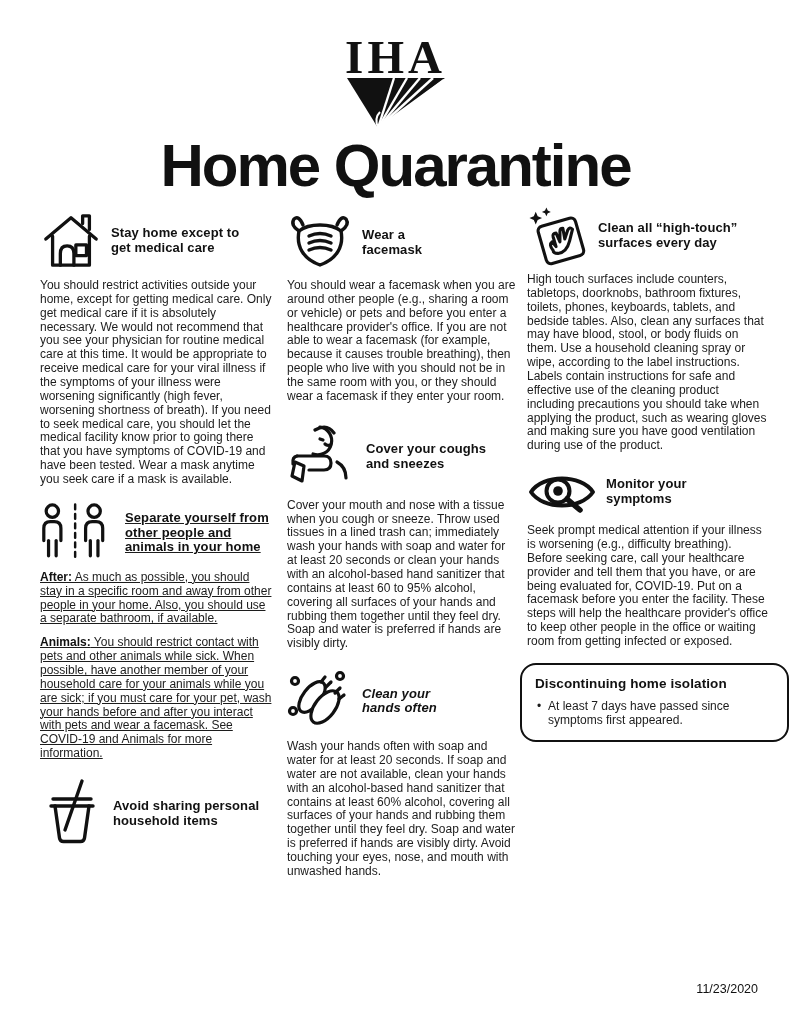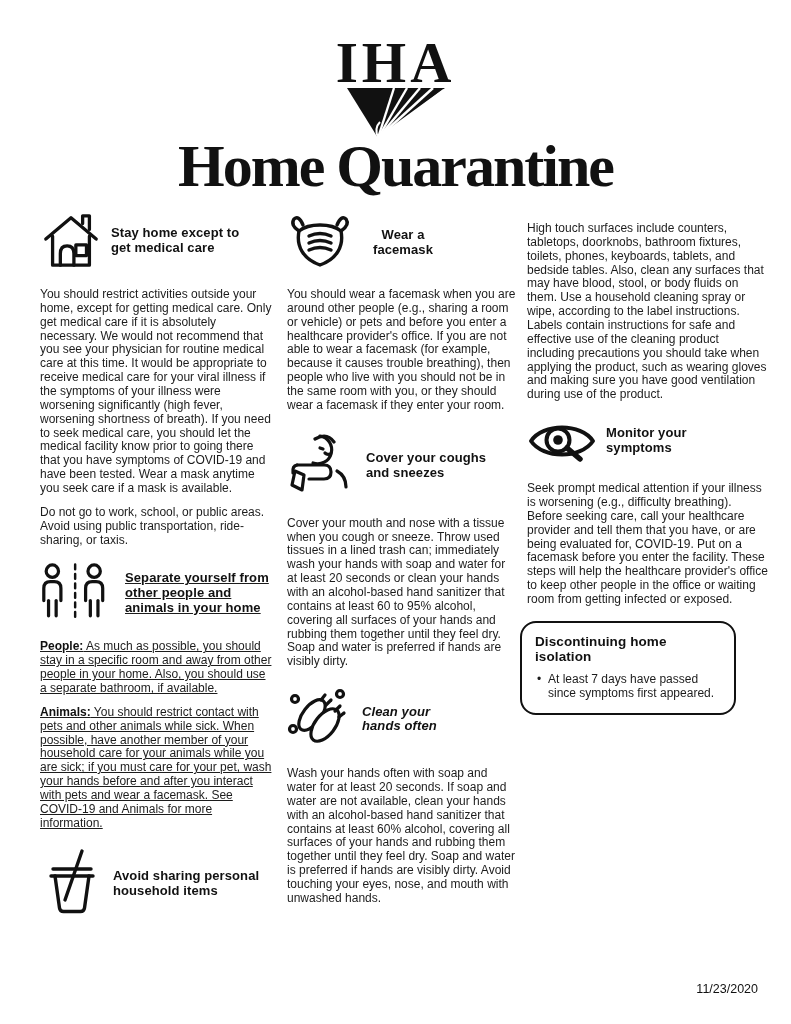--- a/index.html
+++ b/index.html
@@ -5,54 +5,54 @@
   * { margin:0; padding:0; box-sizing:border-box; }
   html,body { background:#e8e8e8; }
   .page {
     position:relative; width:791px; height:1024px; margin:0 auto;
     background:#ffffff; color:#1c1c1c; overflow:hidden;
     font-family:"Liberation Sans", sans-serif;
   }
   .logo { position:absolute; top:34px; left:0; right:0; text-align:center; }
   .logo-text {
     font-family:"Liberation Serif", serif; font-weight:700;
-    font-size:57px; letter-spacing:4px; color:#111; line-height:1;
+    font-size:47px; letter-spacing:4px; color:#111; line-height:1;
   }
   .logo-mark { display:block; margin:-4px auto 0; }
   .page-title {
     position:absolute; top:136px; left:0; right:0; text-align:center;
-    font-family:Liberation Serif, serif; font-weight:700;
+    font-family:Liberation Sans, sans-serif; font-weight:700;
     font-size:60px; letter-spacing:-2px; color:#111; line-height:1;
   }
   .col { position:absolute; }
   .col1 { left:40px;  top:210px; width:233px; }
   .col2 { left:287px; top:214px; width:231px; }
   .col3 { left:527px; top:206px; width:241px; }
   .section { margin-top:16px; }
   .section:first-child { margin-top:0; }
   .sec-head { display:flex; align-items:center; gap:9px; }
   .sec-head .icon { flex:0 0 auto; line-height:0; }
   h3 {
     font-size:13px; line-height:1.13; color:#111; font-weight:700;
     letter-spacing:0.1px;
   }
-  .para { font-size:12px; line-height:1.155; margin-top:16px; color:#1c1c1c; }
+  .para { font-size:12px; line-height:1.155; margin-top:7px; color:#1c1c1c; }
   .para + .para { margin-top:10px; }
   .para b { color:#111; }
   
   .w-stay h3     { max-width:142px; }
   .w-separate h3 { max-width:160px; }
   .w-avoid h3    { max-width:172px; }
-  .w-mask h3     { max-width:82px;text-align:center;  }
+  .w-mask h3     { max-width:82px;  }
   .w-cough h3    { max-width:140px; }
   .w-hands h3    { max-width:98px;font-style:italic;  }
   .w-surf h3     { max-width:168px; }
   .w-monitor h3  { max-width:108px; }
   .iso-box {
-    width:216px; margin-left:-7px; margin-top:14px;
+    width:269px; margin-left:-7px; margin-top:14px;
     border:2.5px solid #111; border-radius:16px;
     padding:11px 13px 12px 13px;
   }
   .iso-box h3 { font-size:13.5px; }
   .iso-box .para { margin-top:8px; }
   .iso-box ul { list-style:none; margin-top:9px; }
   .iso-box li {
     position:relative; padding-left:13px;
     font-size:12px; line-height:1.155; margin-top:9px; color:#1c1c1c;
   }
@@ -95,21 +95,20 @@
             <path d="M6 30 L32 8 L58 30"></path>
             <path d="M44 14 V6 h7 v14"></path>
             <path d="M13 27 V57 H51 V27"></path>
             <path d="M21 57 V45 q0-8 7-8 t7 8 V57"></path>
             <rect x="37" y="36" width="11" height="11"></rect>
           </svg>
         </span>
         <h3>Stay home except to get medical care</h3>
       </div>
       <p class="para">You should restrict activities outside your home, except for getting medical care.  Only get medical care if it is absolutely necessary.  We would not recommend that you see your physician for routine medical care at this time. It would be appropriate to receive medical care for your viral illness if the symptoms of your illness were worsening significantly (high fever, worsening shortness of breath). If you need to seek medical care, you should let the medical facility know prior to going there that you have symptoms of COVID-19 and have been tested.  Wear a mask anytime you seek care if a mask is available.</p>
-      <p class="para">Do not go to work, school, or public areas.  Avoid using public transportation, ride-sharing, or taxis.</p>
     </div>
 
     <div class="section w-separate" style="margin-top:15px;text-decoration:underline;">
       <div class="sec-head">
         <span class="icon">
           <svg class="line-ic" width="76" height="62" viewBox="0 0 80 64" stroke-width="3.4">
             <g>
               <circle cx="13" cy="9" r="6.5"></circle>
               <path d="M4 40 V27 q0-7 7-7 h4 q7 0 7 7 v13"></path>
               <path d="M9 40 v16"></path>
@@ -119,21 +118,21 @@
             <g transform="translate(44 0)">
               <circle cx="13" cy="9" r="6.5"></circle>
               <path d="M4 40 V27 q0-7 7-7 h4 q7 0 7 7 v13"></path>
               <path d="M9 40 v16"></path>
                 <path d="M17 40 v16"></path>
             </g>
           </svg>
         </span>
         <h3>Separate yourself from other people and animals in your home</h3>
       </div>
-      <p class="para"><b>People:</b><span> As much as possible, you should stay in a specific room and away from other people in your home. Also, you should use a separate bathroom, if available.</span></p>
+      <p class="para"><b>After:</b><span> As much as possible, you should stay in a specific room and away from other people in your home. Also, you should use a separate bathroom, if available.</span></p>
       <p class="para"><b>Animals:</b><span> You should restrict contact with pets and other animals while sick. When possible, have another member of your household care for your animals while you are sick; if you must care for your pet, wash your hands before and after you interact with pets and wear a facemask. See COVID-19 and Animals for more information.</span></p>
     </div>
 
     <div class="section w-avoid" style="margin-top:17px;">
       <div class="sec-head">
         <span class="icon">
           <svg class="line-ic" width="64" height="72" viewBox="0 0 64 72" stroke-width="3.4">
             <line x1="42" y1="3" x2="25" y2="52"></line>
             <path d="M13 21 h38"></path>
             <path d="M11 28 h42"></path>
@@ -200,20 +199,31 @@
         </span>
         <h3>Clean your hands often</h3>
       </div>
       <p class="para">Wash your hands often with soap and water for at least 20 seconds. If soap and water are not available, clean your hands with an alcohol-based hand sanitizer that contains at least 60% alcohol, covering all surfaces of your hands and rubbing them together until they feel dry. Soap and water is preferred if hands are visibly dirty. Avoid touching your eyes, nose, and mouth with unwashed hands.</p>
     </div>
   </div>
 
   <div class="col col3">
 
     <div class="section w-surf">
+      <div class="sec-head">
+        <span class="icon">
+          <svg class="line-ic" width="62" height="60" viewBox="0 0 64 62" stroke-width="3.2">
+            <rect x="15" y="16" width="40" height="40" rx="5" transform="rotate(-16 35 36)"></rect>
+            <path d="M27 46 q-5-6-1-9 l4 5 -3-10 q-1-4 3-4 l4 9 0-11 q0-3 3-3 l2 11 3-9 q2-4 5-1 l-3 12 q-3 12-12 13 q-5 0-5-3 z"></path>
+            <path d="M9 6 l2 4.5 4.5 2 -4.5 2 -2 4.5 -2-4.5 -4.5-2 4.5-2 z" fill="#111" stroke="none"></path>
+            <path d="M20 1.5 l1.4 3.2 3.2 1.4 -3.2 1.4 -1.4 3.2 -1.4-3.2 -3.2-1.4 3.2-1.4 z" fill="#111" stroke="none"></path>
+          </svg>
+        </span>
+        <h3>Clean all “high-touch” surfaces every day</h3>
+      </div>
       <p class="para">High touch surfaces include counters, tabletops, doorknobs, bathroom fixtures, toilets, phones, keyboards, tablets, and bedside tables. Also, clean any surfaces that may have blood, stool, or body fluids on them. Use a household cleaning spray or wipe, according to the label instructions. Labels contain instructions for safe and effective use of the cleaning product including precautions you should take when applying the product, such as wearing gloves and making sure you have good ventilation during use of the product.</p>
     </div>
 
     <div class="section w-monitor" style="margin-top:14px;">
       <div class="sec-head">
         <span class="icon">
           <svg class="line-ic" width="70" height="50" viewBox="0 0 70 50" stroke-width="4">
             <path d="M4 25 C16 7 54 7 66 25 C54 43 16 43 4 25 Z"></path>
             <circle cx="31" cy="24" r="11.5"></circle>
             <circle cx="31" cy="24" r="4.8" fill="#111" stroke="none"></circle>

